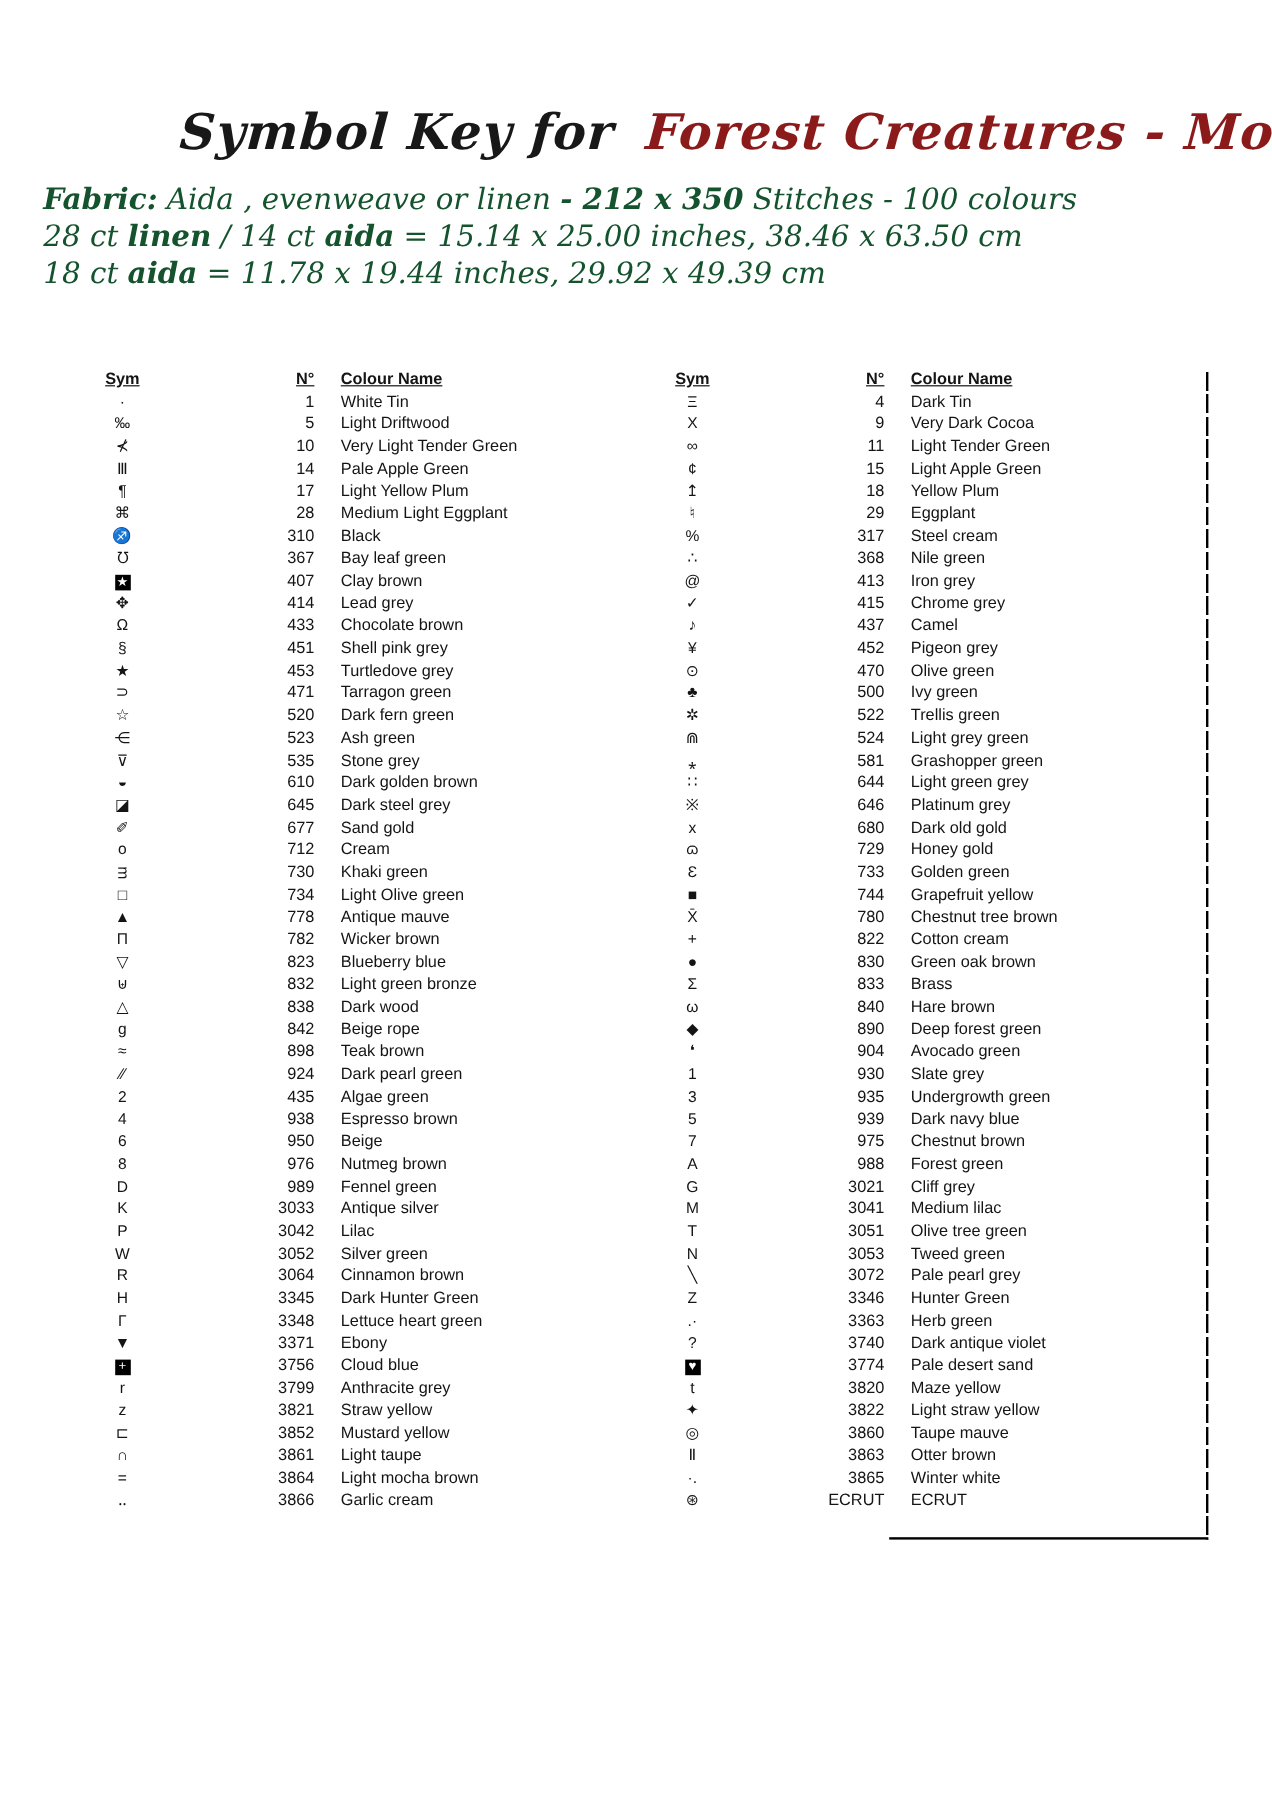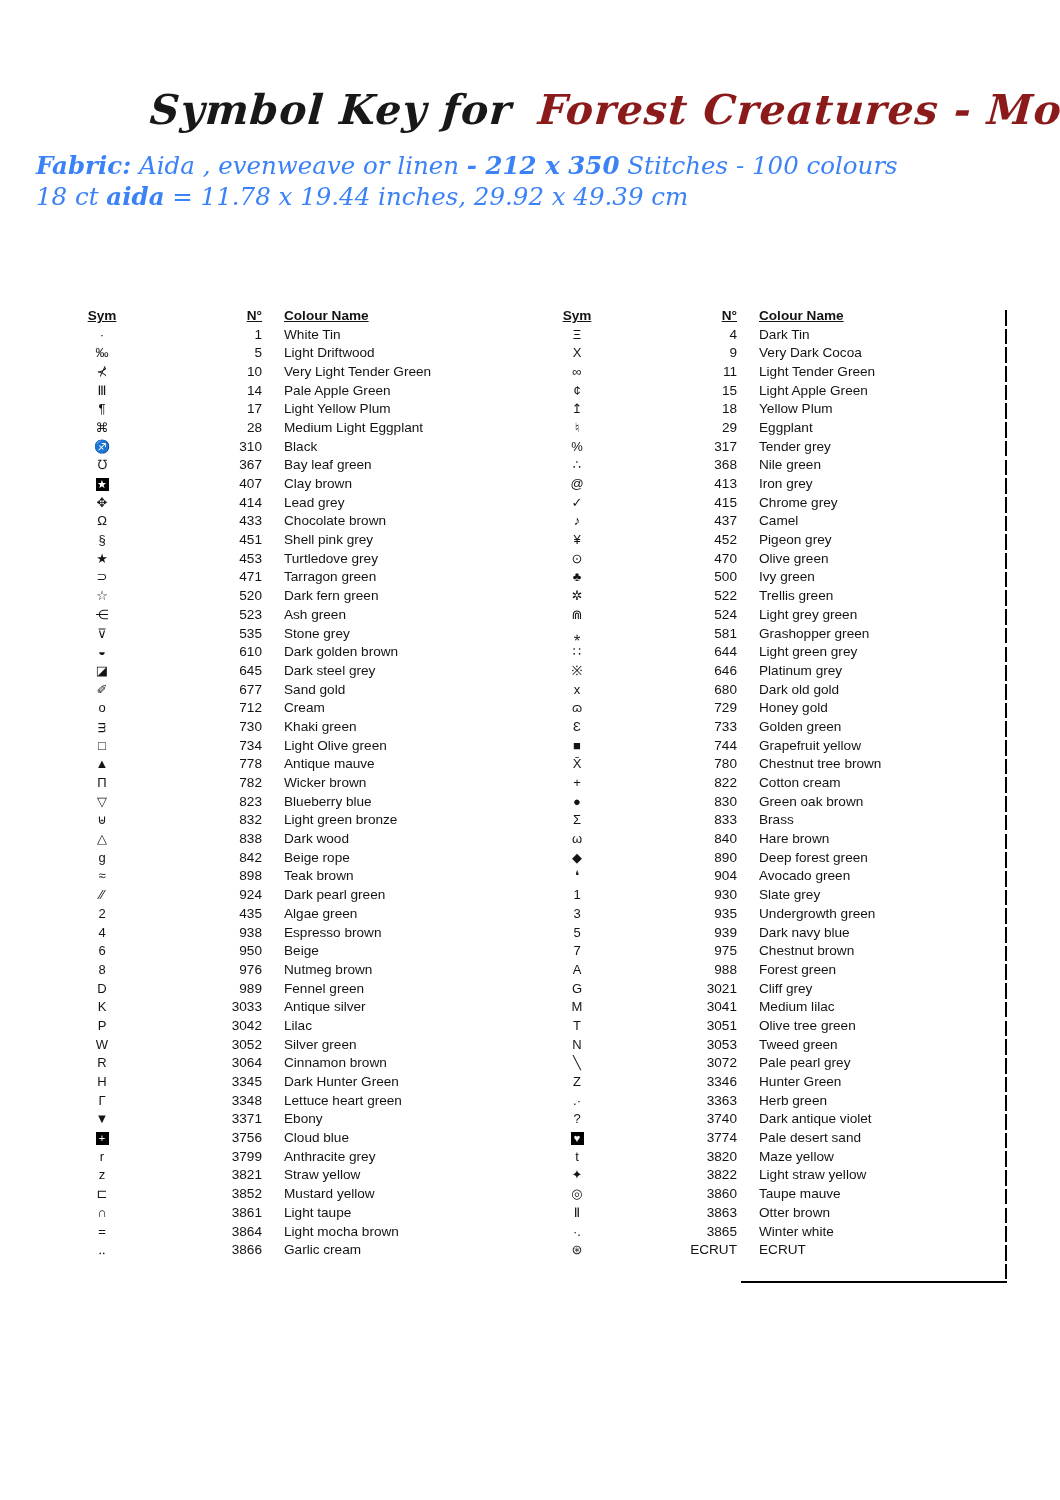--- a/index.html
+++ b/index.html
@@ -6,21 +6,21 @@
   .page{position:relative;width:1060px;height:1500px;background:#ffffff;color:#111;overflow:hidden;
         font-family:"Liberation Sans",sans-serif;}
   
   .title{position:absolute;top:86px;left:150px;white-space:nowrap;
          font-family:"DejaVu Serif",serif;font-style:italic;font-weight:bold;font-size:41px;
          letter-spacing:1px;transform:skewX(-4deg);}
   .title .t-black{color:#181818;}
   .title .t-red{color:#8b1a1a;margin-left:26px;}
   
   .fabric{position:absolute;top:150px;left:36px;width:960px;
-          font-family:"DejaVu Serif",serif;font-style:italic;font-size:24.5px;line-height:31px;color:#3b82f6;}
+          font-family:"DejaVu Serif",serif;font-style:italic;font-size:24.5px;line-height:31px;color:#14532d;}
   .fabric b{font-weight:bold;}
   
   .tablewrap{position:absolute;top:306px;left:0;width:1060px;}
   .col{position:absolute;top:0;}
   .col-left{left:56px;width:475px;}
   .col-right{left:531px;width:476px;}
   .row,.hrow{display:flex;align-items:center;height:18.7px;font-size:13.6px;color:#141414;}
   .hrow{font-weight:bold;}
   .hrow span{text-decoration:underline;}
   .sym{width:92px;text-align:center;font-size:13px;line-height:1;}
@@ -39,20 +39,21 @@
 <body>
 
 <div class="page">
 
   <div class="title">
     <span class="t-black">Symbol Key for</span><span class="t-red">Forest Creatures - Moose (XSs)</span>
   </div>
 
   <div class="fabric">
     <div><b><span>Fabric:</span></b><span>  Aida , evenweave or  linen </span><b><span>- 212 x 350</span></b><span> Stitches - 100 colours</span></div>
+    <div><span>28 ct </span><b><span>linen</span></b><span> / 14 ct </span><b><span>aida</span></b><span> = 15.14 x 25.00 inches, 38.46 x 63.50 cm</span></div>
     <div><span>18 ct </span><b><span>aida</span></b><span>  = 11.78 x 19.44 inches, 29.92 x 49.39 cm</span></div>
   </div>
 
   <div class="tablewrap">
     <div class="col col-left" id="col-left">
       <div class="hrow">
         <span class="symcell">Sym</span>
         <span class="num">N°</span>
         <span class="name">Colour Name</span>
       </div>
@@ -339,21 +340,21 @@
           <span class="name">Yellow Plum</span>
         </div>
         <div class="row">
           <span class="symcell"><span class="sym">♮</span></span>
           <span class="num">29</span>
           <span class="name">Eggplant</span>
         </div>
         <div class="row">
           <span class="symcell"><span class="sym">%</span></span>
           <span class="num">317</span>
-          <span class="name">Tender grey</span>
+          <span class="name">Steel cream</span>
         </div>
         <div class="row">
           <span class="symcell"><span class="sym">∴</span></span>
           <span class="num">368</span>
           <span class="name">Nile green</span>
         </div>
         <div class="row">
           <span class="symcell"><span class="sym">@</span></span>
           <span class="num">413</span>
           <span class="name">Iron grey</span>

